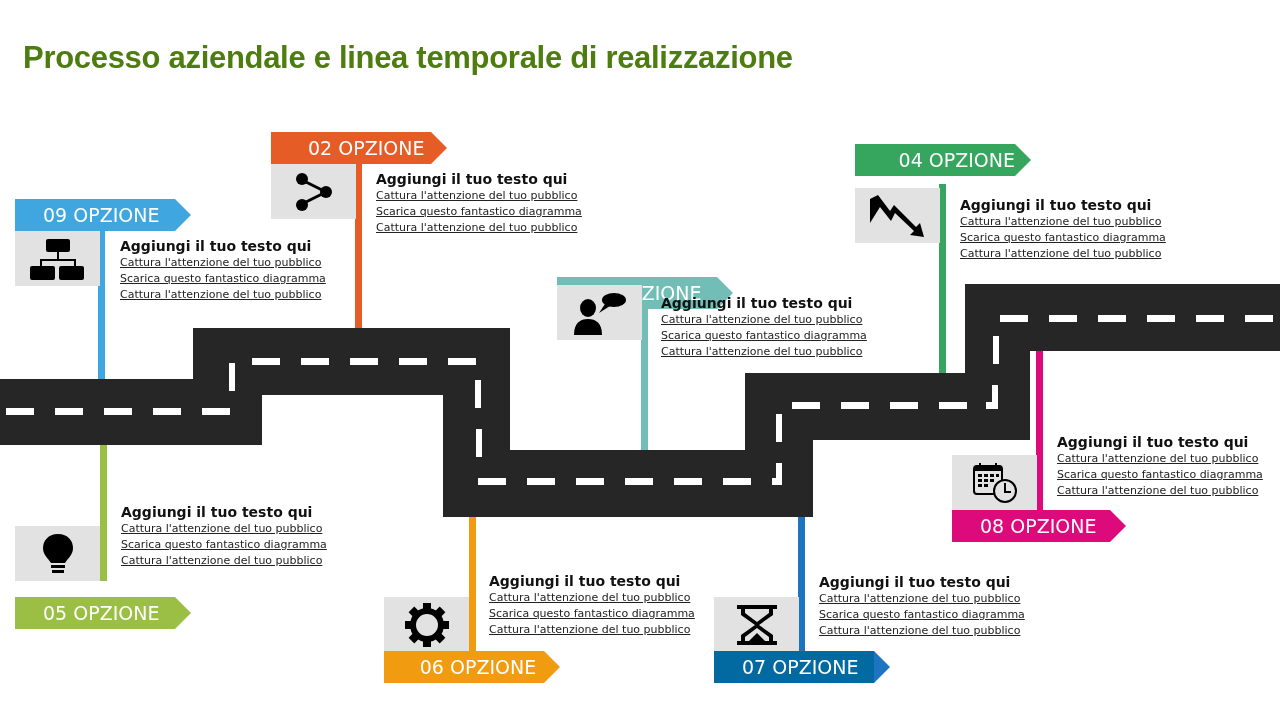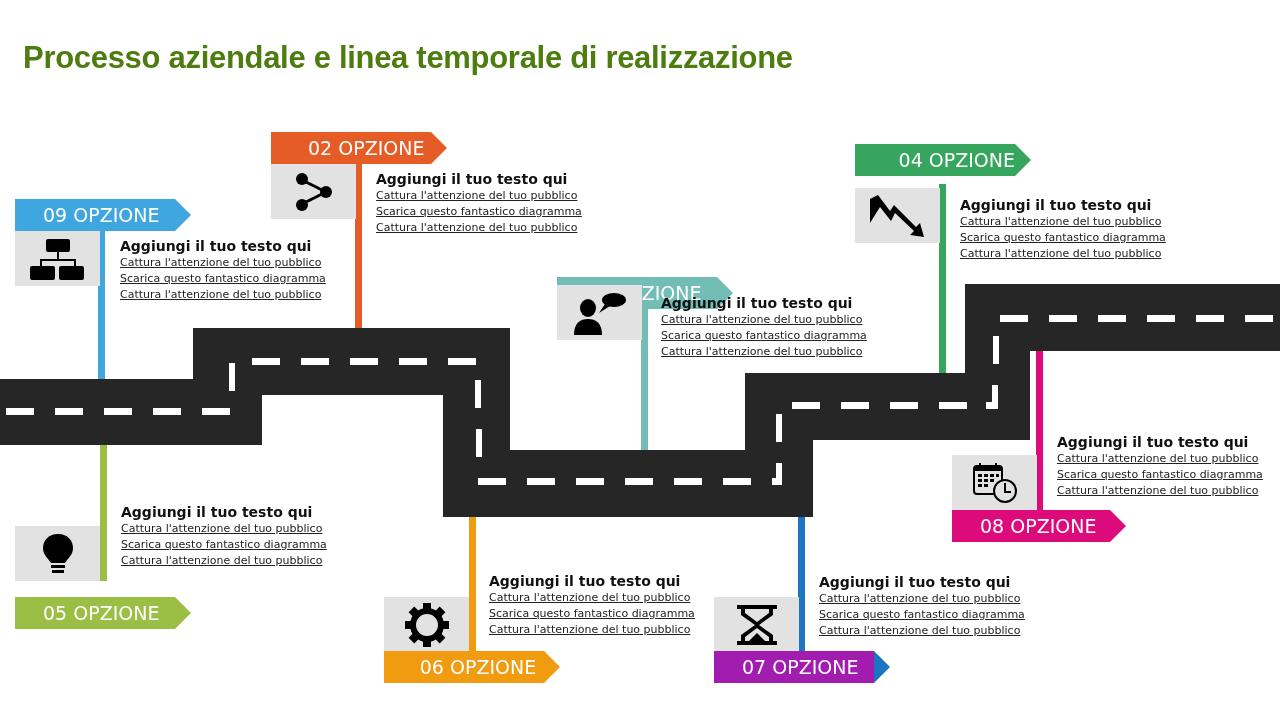--- a/index.html
+++ b/index.html
@@ -203,21 +203,21 @@
   <span class="l">Cattura l'attenzione del tuo pubblico</span>
 </div>
 
 <div class="vline" style="left:798px; top:517px; height:135px; background:#1d74c0;"></div>
 <div class="iconbox" style="left:714px; top:597px;">
   <svg width="44" height="44" viewBox="0 0 44 44">
     <path d="M2 2 L42 2 L42 6 L38 6 L38 12 L24 22 L38 32 L38 38 L42 38 L42 42 L2 42 L2 38 L6 38 L6 32 L20 22 L6 12 L6 6 L2 6 Z M10 6 L10 10 L22 19 L34 10 L34 6 Z M10 34 L10 38 L34 38 L34 34 L22 25 Z" fill="#000" fill-rule="evenodd"></path>
     <path d="M14 38 L22 30 L30 38 Z" fill="#000"></path>
   </svg>
 </div>
-<div class="tag" style="left:714px; top:651px; width:160px; background:#a21caf;">
+<div class="tag" style="left:714px; top:651px; width:160px; background:#0369a1;">
   <span>07 OPZIONE</span>
   <span class="arrow" style="border-left-color:#1d74c0;"></span>
 </div>
 <div class="txt" style="left:819px; top:574px;">
   <span class="h">Aggiungi il tuo testo qui</span>
   <span class="l">Cattura l'attenzione del tuo pubblico</span>
   <span class="l">Scarica questo fantastico diagramma</span>
   <span class="l">Cattura l'attenzione del tuo pubblico</span>
 </div>
 

